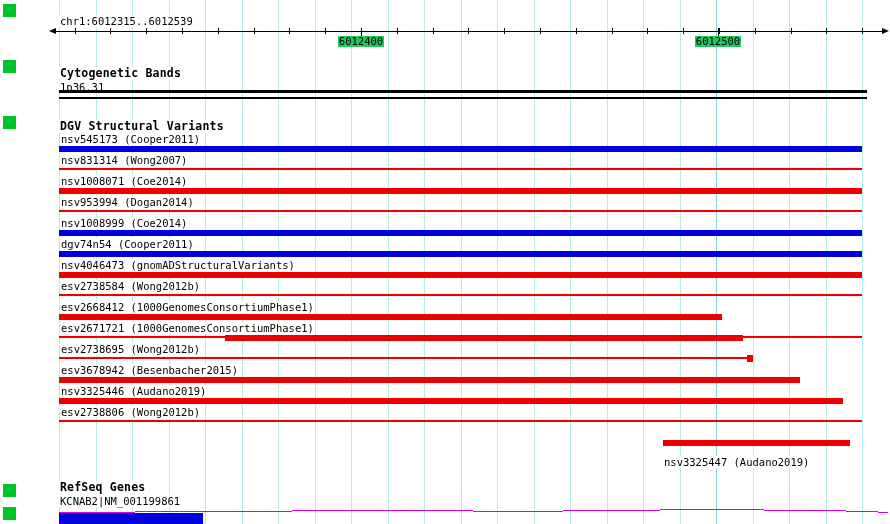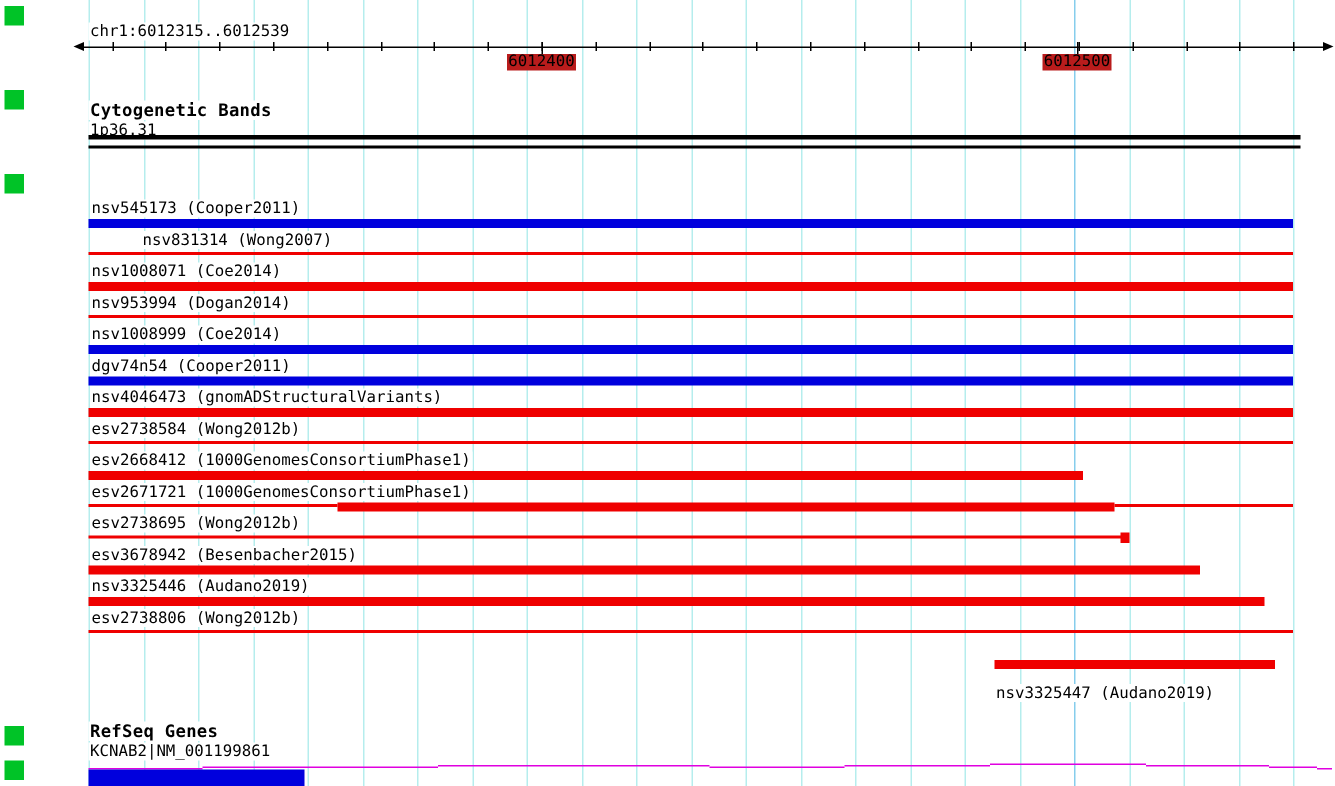--- a/index.html
+++ b/index.html
@@ -7,21 +7,21 @@
          font-family:"DejaVu Sans Mono","Liberation Mono",monospace;color:#000;}
   .layer{position:absolute;inset:0;}
   .grid-line{position:absolute;top:0;height:524px;width:1px;}
   .lbl{position:absolute;font-size:10.5px;line-height:12px;white-space:pre;background:#ffffff;padding:0 1px;}
   .title{font-weight:bold;font-size:11.5px;line-height:13px;letter-spacing:0.2px;}
   .bar{position:absolute;}
   .tick{position:absolute;width:1px;background:#000;}
   .ruler-line{position:absolute;height:1px;background:#000;}
   .arrow-l{position:absolute;width:0;height:0;border-top:3px solid transparent;border-bottom:3px solid transparent;border-right:7px solid #000;}
   .arrow-r{position:absolute;width:0;height:0;border-top:3px solid transparent;border-bottom:3px solid transparent;border-left:7px solid #000;}
-  .tick-label{position:absolute;font-size:10.5px;line-height:11px;text-align:center;background:#b91c1c;}
+  .tick-label{position:absolute;font-size:10.5px;line-height:11px;text-align:center;background:#22c55e;}
   .grip{position:absolute;width:13px;height:13px;}
 </style>
 </head>
 <body>
 
 <div class="stage">
   <div class="layer" id="grid-layer">
       <div class="grid-line" style="left: 59px; background: rgb(181, 237, 237);"></div>
       <div class="grid-line" style="left: 95.5px; background: rgb(181, 237, 237);"></div>
       <div class="grid-line" style="left: 132px; background: rgb(181, 237, 237);"></div>
@@ -90,23 +90,24 @@
     </div>
 
   <div class="layer" id="cyto-layer">
     <span class="lbl title" style="left:59px;top:67px;">Cytogenetic Bands</span>
     <span class="lbl" style="left:59px;top:81px;">1p36.31</span>
   <div class="bar" style="left: 59px; width: 808px; top: 90px; height: 3px; background: rgb(0, 0, 0);"></div>
       <div class="bar" style="left: 59px; width: 808px; top: 97px; height: 2px; background: rgb(0, 0, 0);"></div>
     </div>
 
   <div class="layer" id="dgv-layer">
+    <span class="lbl title" style="left:59px;top:120px;">DGV Structural Variants</span>
   <div class="lbl" style="left: 60px; top: 133px;">nsv545173 (Cooper2011)</div>
       <div class="bar" style="left: 59px; width: 803px; top: 146px; height: 6px; background: rgb(0, 0, 221);"></div>
-      <div class="lbl" style="left: 60px; top: 154px; margin-left: 34px;">nsv831314 (Wong2007)</div>
+      <div class="lbl" style="left: 60px; top: 154px;">nsv831314 (Wong2007)</div>
       <div class="bar" style="left: 59px; width: 803px; top: 168px; height: 2px; background: rgb(239, 0, 0);"></div>
       <div class="lbl" style="left: 60px; top: 175px;">nsv1008071 (Coe2014)</div>
       <div class="bar" style="left: 59px; width: 803px; top: 188px; height: 6px; background: rgb(239, 0, 0);"></div>
       <div class="lbl" style="left: 60px; top: 196px;">nsv953994 (Dogan2014)</div>
       <div class="bar" style="left: 59px; width: 803px; top: 210px; height: 2px; background: rgb(239, 0, 0);"></div>
       <div class="lbl" style="left: 60px; top: 217px;">nsv1008999 (Coe2014)</div>
       <div class="bar" style="left: 59px; width: 803px; top: 230px; height: 6px; background: rgb(0, 0, 221);"></div>
       <div class="lbl" style="left: 60px; top: 238px;">dgv74n54 (Cooper2011)</div>
       <div class="bar" style="left: 59px; width: 803px; top: 251px; height: 6px; background: rgb(0, 0, 221);"></div>
       <div class="lbl" style="left: 60px; top: 259px;">nsv4046473 (gnomADStructuralVariants)</div>

